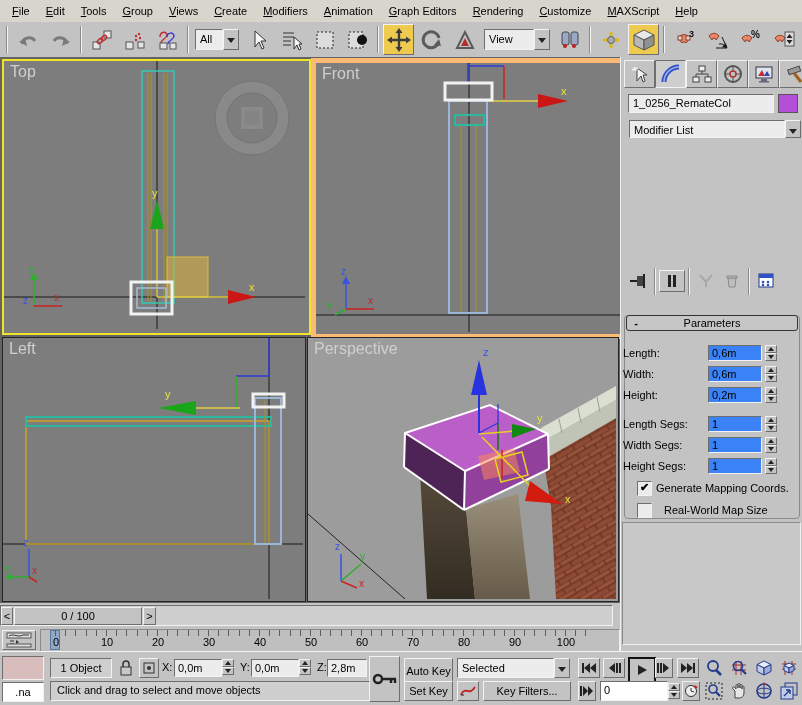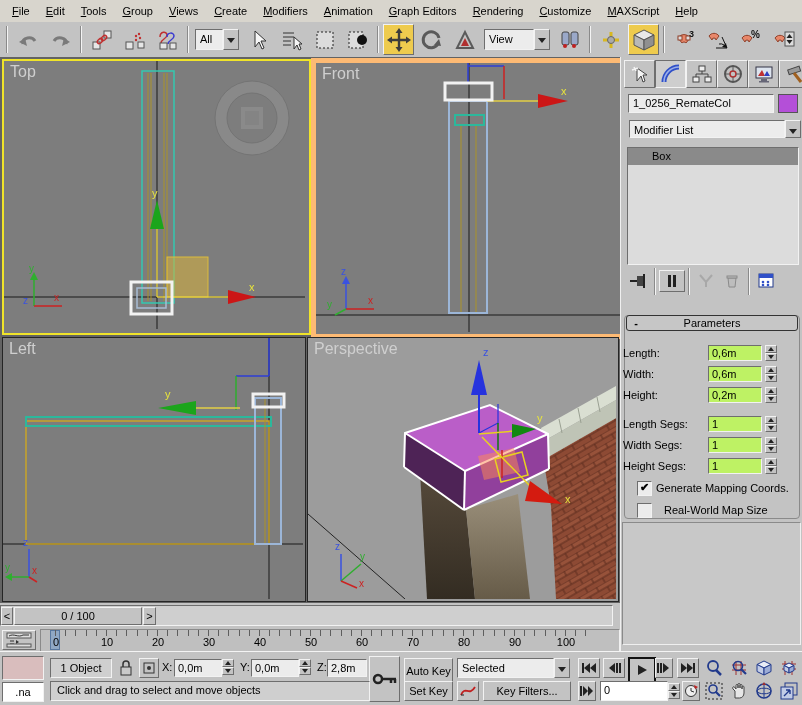--- a/index.html
+++ b/index.html
@@ -36,21 +36,21 @@
   .vp{position:absolute;background:#7d7d7d;overflow:hidden;}
   .vp-label{position:absolute;left:6px;top:2px;color:#cfcfcf;font-size:16px;z-index:3;}
   .vpsvg{position:absolute;left:0;top:0;}
   
   .cpanel{position:absolute;left:620px;top:57px;width:182px;height:594px;background:#c3c3c3;
           border-left:1px solid #efefef;}
   .cp-tab{width:29px;height:26px;margin-right:0;display:flex;align-items:center;justify-content:center;
           background:#c3c3c3;border:1px solid;border-color:#f2f2f2 #6e6e6e #6e6e6e #f2f2f2;}
   .cp-tab.sel{border-color:#6e6e6e #f2f2f2 #f2f2f2 #6e6e6e;background:#cecece;}
   .plabel{position:absolute;text-align:left;line-height:16px;}
-  .pfield{position:absolute;background:#bef264;border:1px solid;border-color:#6e6e6e #f2f2f2 #f2f2f2 #6e6e6e;
+  .pfield{position:absolute;background:#3b82f6;border:1px solid;border-color:#6e6e6e #f2f2f2 #f2f2f2 #6e6e6e;
           line-height:14px;padding-left:3px;box-sizing:border-box;}
   .spin{position:absolute;}
   .spin span{position:absolute;left:0;width:12px;height:8px;background:#c3c3c3;border:1px solid;
        border-color:#f2f2f2 #6e6e6e #6e6e6e #f2f2f2;box-sizing:border-box;}
   .spin .up{top:0;} .spin .dn{top:8px;}
   .spin .up::after{content:"";position:absolute;left:2px;top:1px;border-left:3px solid transparent;border-right:3px solid transparent;border-bottom:4px solid #222;}
   .spin .dn::after{content:"";position:absolute;left:2px;top:1px;border-left:3px solid transparent;border-right:3px solid transparent;border-top:4px solid #222;}
   .chk{position:absolute;width:13px;height:13px;background:#ececec;border:1px solid;
        border-color:#6e6e6e #f2f2f2 #f2f2f2 #6e6e6e;font-weight:bold;font-size:11px;line-height:11px;text-align:center;}
   
@@ -441,23 +441,20 @@
     </div>
 
     <div class="sunken abs" style="left:7px;top:37px;width:146px;height:19px;line-height:17px;padding-left:4px;"><span>1_0256_RemateCol</span></div>
     <div class="abs" style="left:157px;top:37px;width:20px;height:19px;border:1px solid #555;;background:#b44fd8" style2=""></div>
 
     <div class="abs" style="left:8px;top:63px;width:172px;height:18px;display:flex;">
       <span class="dd-text">Modifier List</span>
       <span class="dd-arrow"></span>
     </div>
 
-    <div class="sunken abs" style="left:6px;top:90px;width:172px;height:118px;background:#dcdcdc;">
-      <div style="height:17px;background:#8a8a8a;color:#000;line-height:17px;padding-left:24px;"><span>Box</span></div>
-    </div>
 
     <div class="abs" style="left:4px;top:212px;width:176px;height:24px;display:flex;align-items:center;">
       <div class="sbtn" style="position:static;width:26px;height:22px;">
           <svg width="18" height="18" viewBox="0 0 18 18">
             <line x1="1" y1="9" x2="8" y2="9" stroke="#222" stroke-width="2"></line>
             <rect x="8" y="4" width="7" height="10" fill="#444"></rect>
             <line x1="15" y1="2" x2="15" y2="16" stroke="#222" stroke-width="2"></line>
           </svg>
         </div>
       <div class="tb-sep"></div>

